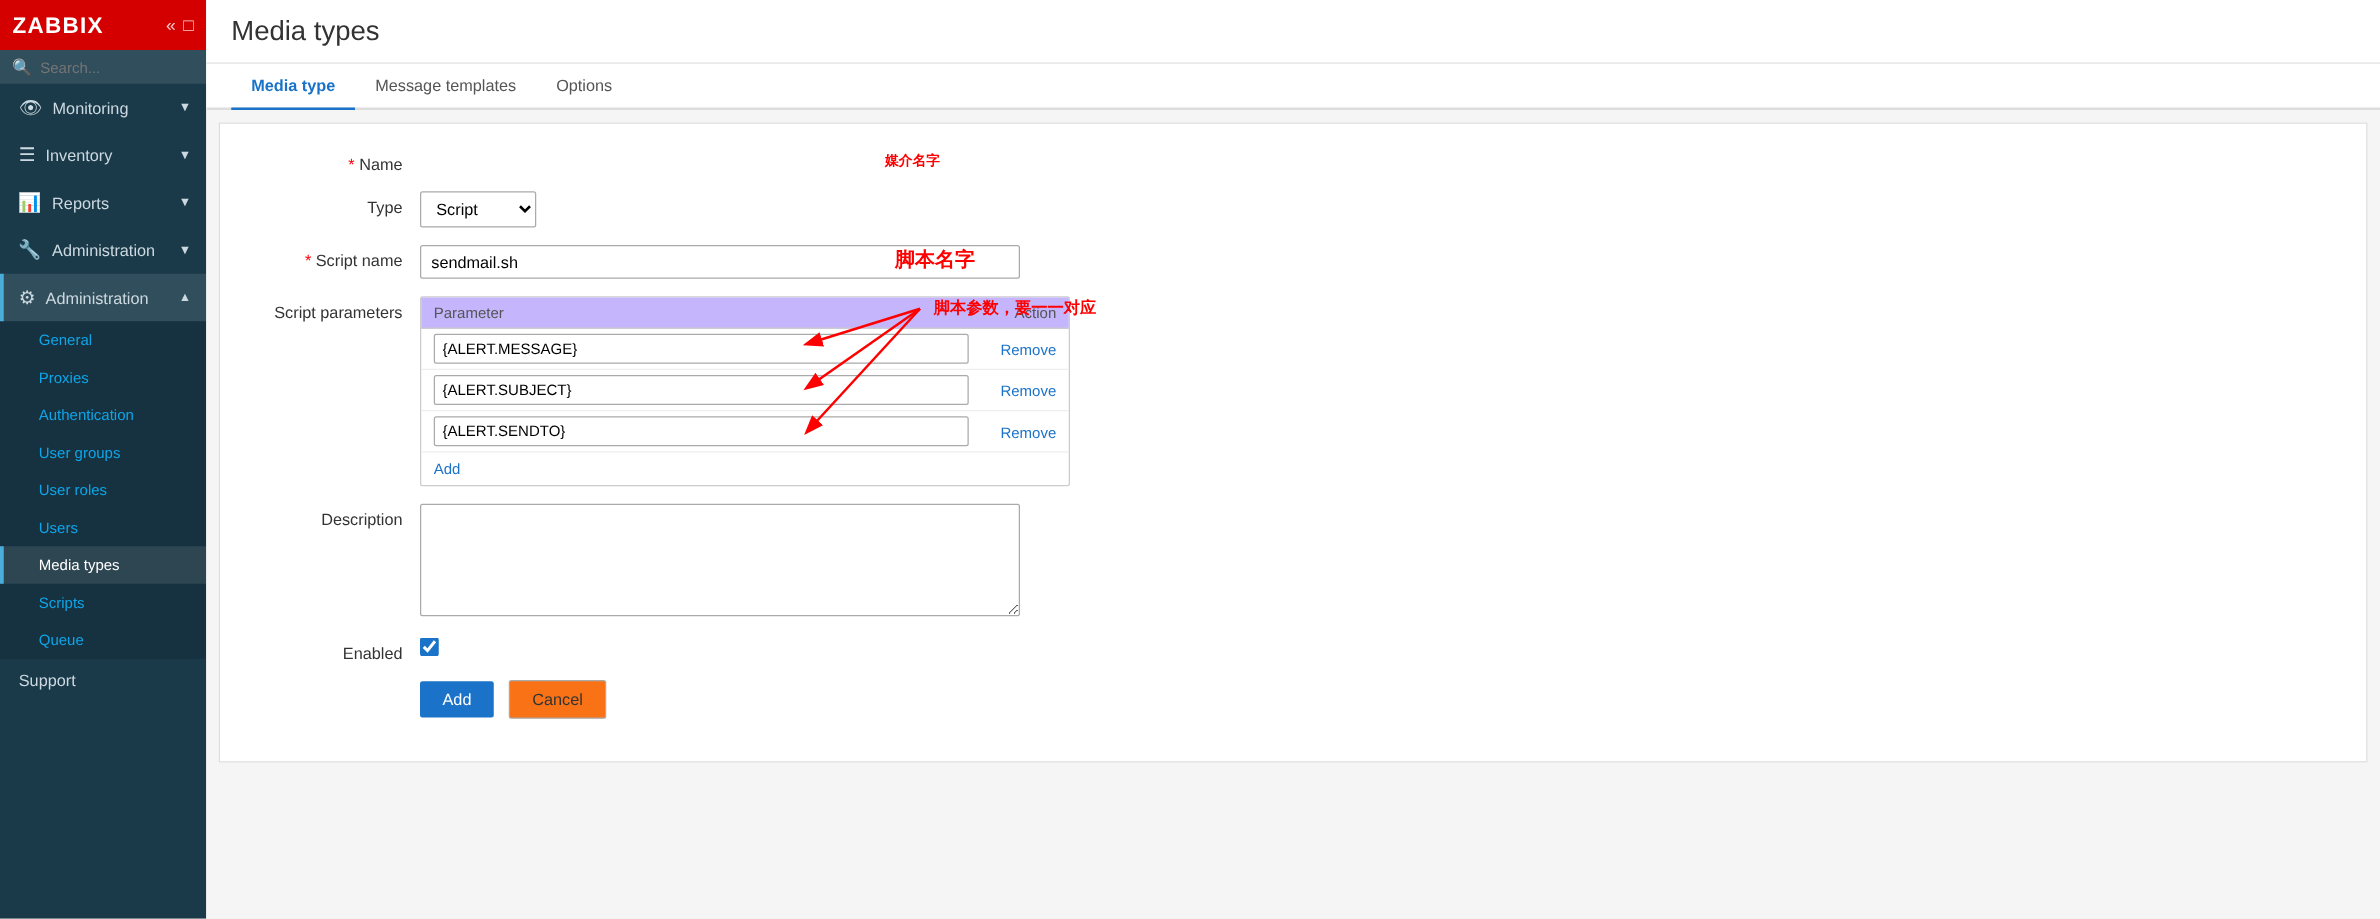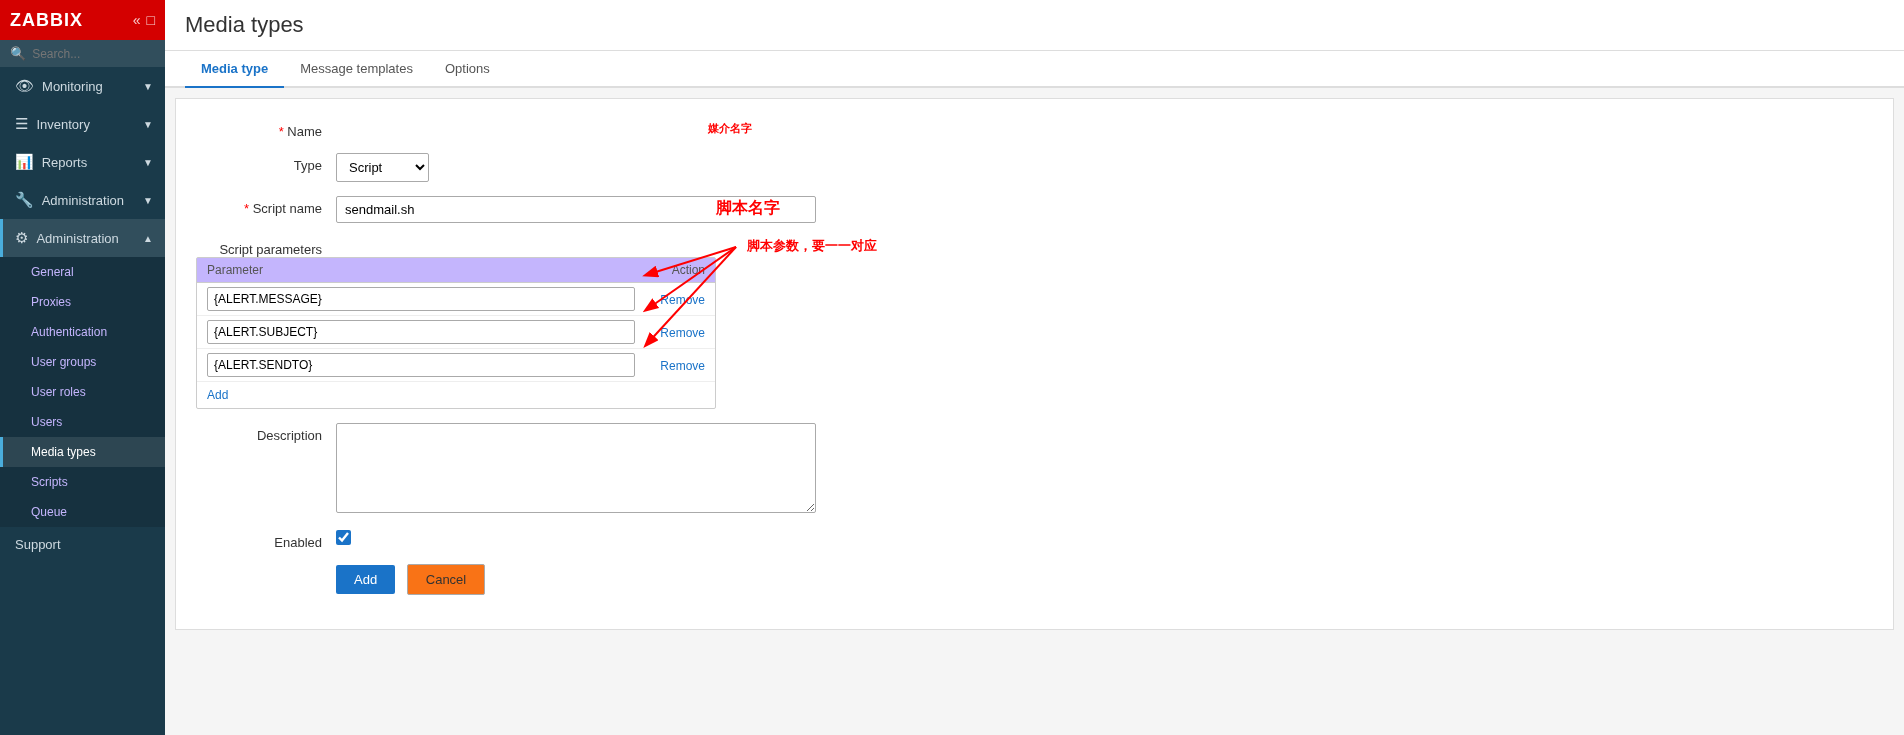--- a/index.html
+++ b/index.html
@@ -66,21 +66,21 @@
       border-left: 3px solid transparent;
     }
     .nav-item.active { background: rgba(255,255,255,0.1); border-left-color: #4aaddc; }
     .nav-item-icon { margin-right: 8px; font-size: 15px; }
     .nav-item-label { flex: 1; }
     .nav-arrow { font-size: 10px; }
     .sub-menu { background: rgba(0,0,0,0.15); }
     .sub-menu-item {
       padding: 8px 12px 8px 28px;
       cursor: pointer;
-      color: #c4b5fd;
+      color: #0ea5e9;
       font-size: 12px;
       border-left: 3px solid transparent;
     }
     .sub-menu-item.active { color: #fff; background: rgba(255,255,255,0.1); border-left-color: #4aaddc; }
 
     
     #main {
       flex: 1;
       display: flex;
       flex-direction: column;
@@ -368,21 +368,21 @@
     </div>
 
     <div class="form-row annotation-container">
       <label class="form-label required">Script name</label>
       <div class="form-control">
         <input type="text" value="sendmail.sh" style="">
       </div>
       <span class="annotation-text" style="left:520px; top:2px; font-size:16px;">脚本名字</span>
     </div>
 
-    <div class="form-row" style="position:relative;flex-direction:column;">
+    <div class="form-row" style="position:relative;">
       <label class="form-label">Script parameters</label>
       <div>
         <div class="params-table">
           <div class="params-header">
             <span class="col-param">Parameter</span>
             <span class="col-action">Action</span>
           </div>
           <div class="params-row">
             <input type="text" value="{ALERT.MESSAGE}" style="">
             <div class="col-action">

